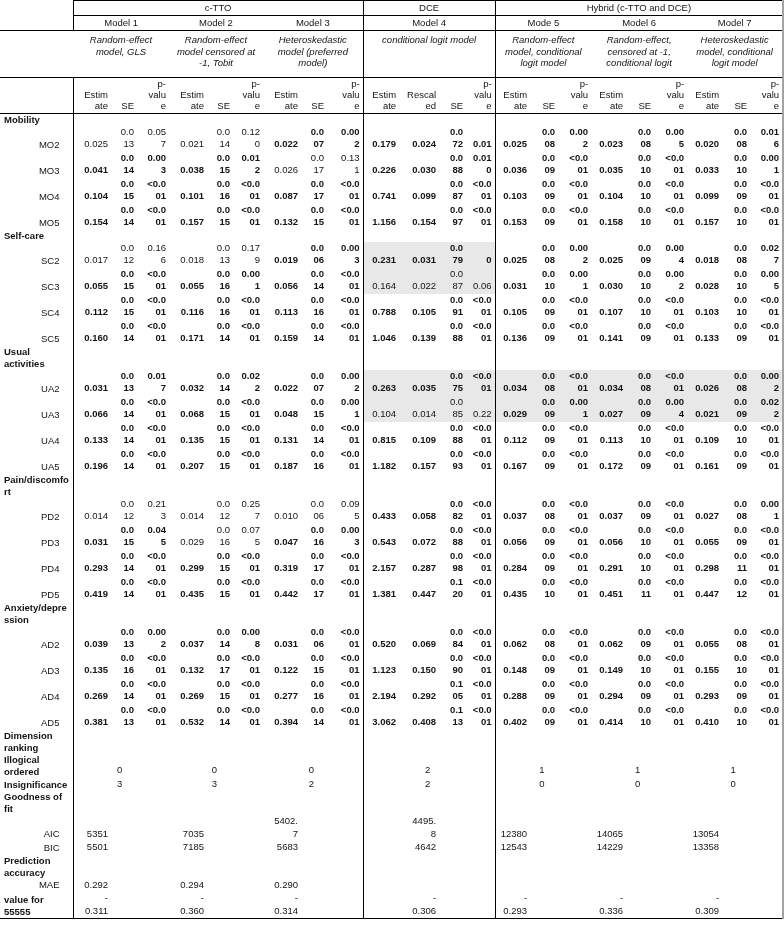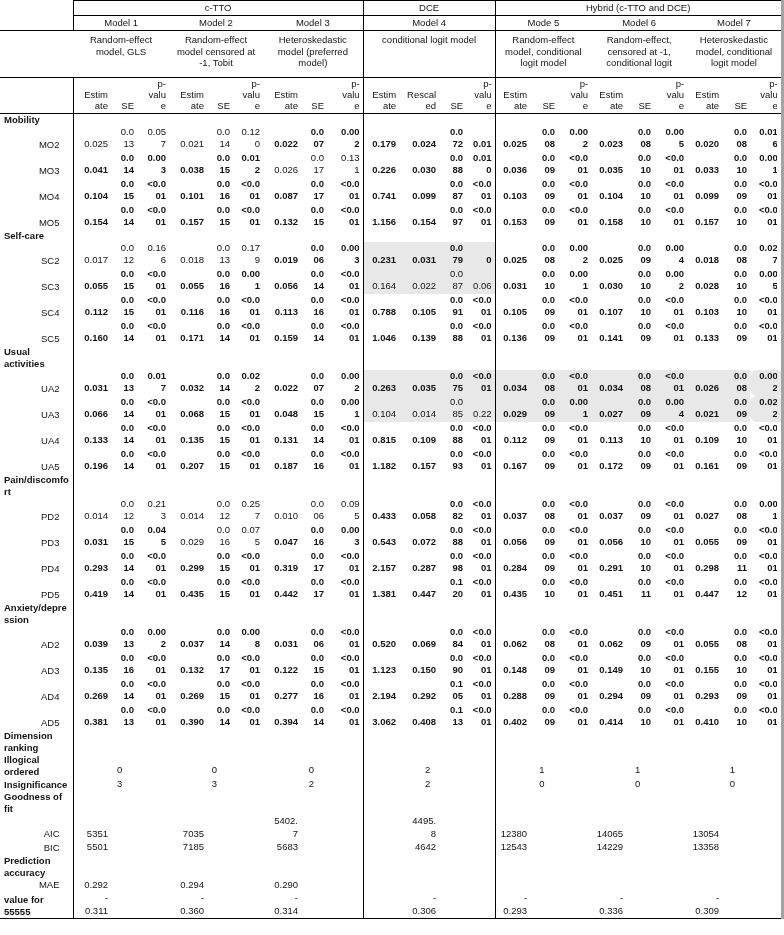--- a/index.html
+++ b/index.html
@@ -1,26 +1,26 @@
 <!DOCTYPE html>
 <html><head>
 <meta charset="utf-8">
 <title>Model results table</title>
 <style>
   html,body{margin:0;padding:0;background:#fff;}
   body{font-family:"Liberation Sans",sans-serif;font-size:9.5px;color:#141414;width:784px;}
   #wrap{width:784px;}
   table{border-collapse:collapse;table-layout:fixed;width:784px;}
   td{padding:0 3px 1px 0;vertical-align:bottom;text-align:right;white-space:pre-line;line-height:12.5px;overflow:hidden;}
-  tr>td:last-child{border-right:7px solid #a3a3a3;border-radius:7px;}
+  tr>td:last-child{border-right:4px solid #a3a3a3;}
   .bl{border-left:1px solid #000;}
   .hb{border-bottom:1px solid #000;}
   .ht{border-top:1px solid #000;}
   .band{ text-align:center;vertical-align:middle;white-space:normal;line-height:12px;padding:1px 2px;margin-left:36px;}
-  .desc{text-align:center;vertical-align:top;white-space:normal;line-height:11.5px;padding:3px 2px 8px;}
+  .desc{text-align:center;vertical-align:top;white-space:normal;line-height:11.5px;padding:3px 2px 8px;font-style:italic;}
   .colhead{line-height:11px;padding-bottom:2px;}
   .row-label{text-align:right;padding-right:13px;white-space:normal;overflow-wrap:anywhere;line-height:12px;}
   .sec-label{text-align:left;font-weight:bold;padding:0 2px 0 4px;white-space:normal;overflow-wrap:anywhere;line-height:12px;}
   .b{font-weight:bold;}
   .shade{background:#e8e8e8;}
   .center{text-align:center;}
 </style>
 </head>
 <body>
 
@@ -914,21 +914,21 @@
           <td class="b">&lt;0.0
 01</td>
         </tr>
         <tr>
           <td class="row-label">AD5</td>
           <td class="b bl">0.381</td>
           <td class="b">0.0
 13</td>
           <td class="b">&lt;0.0
 01</td>
-          <td class="b">0.390</td>
+          <td class="b">0.532</td>
           <td class="b">0.0
 14</td>
           <td class="b">&lt;0.0
 01</td>
           <td class="b">0.394</td>
           <td class="b">0.0
 14</td>
           <td class="b">&lt;0.0
 01</td>
           <td class="b bl">3.062</td>

